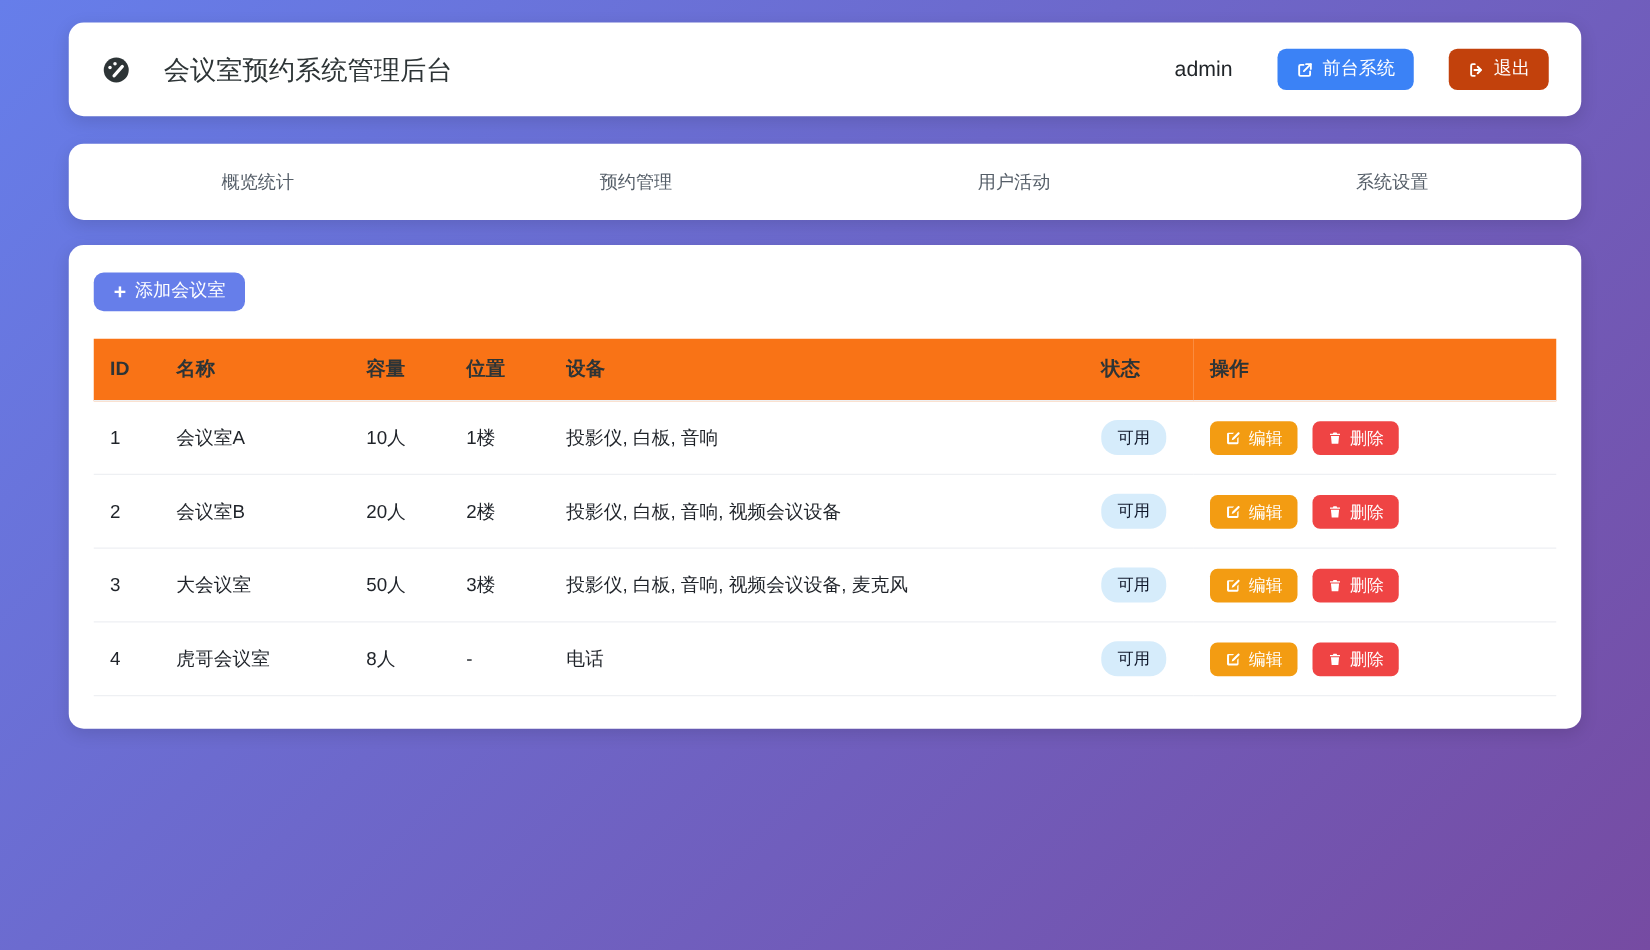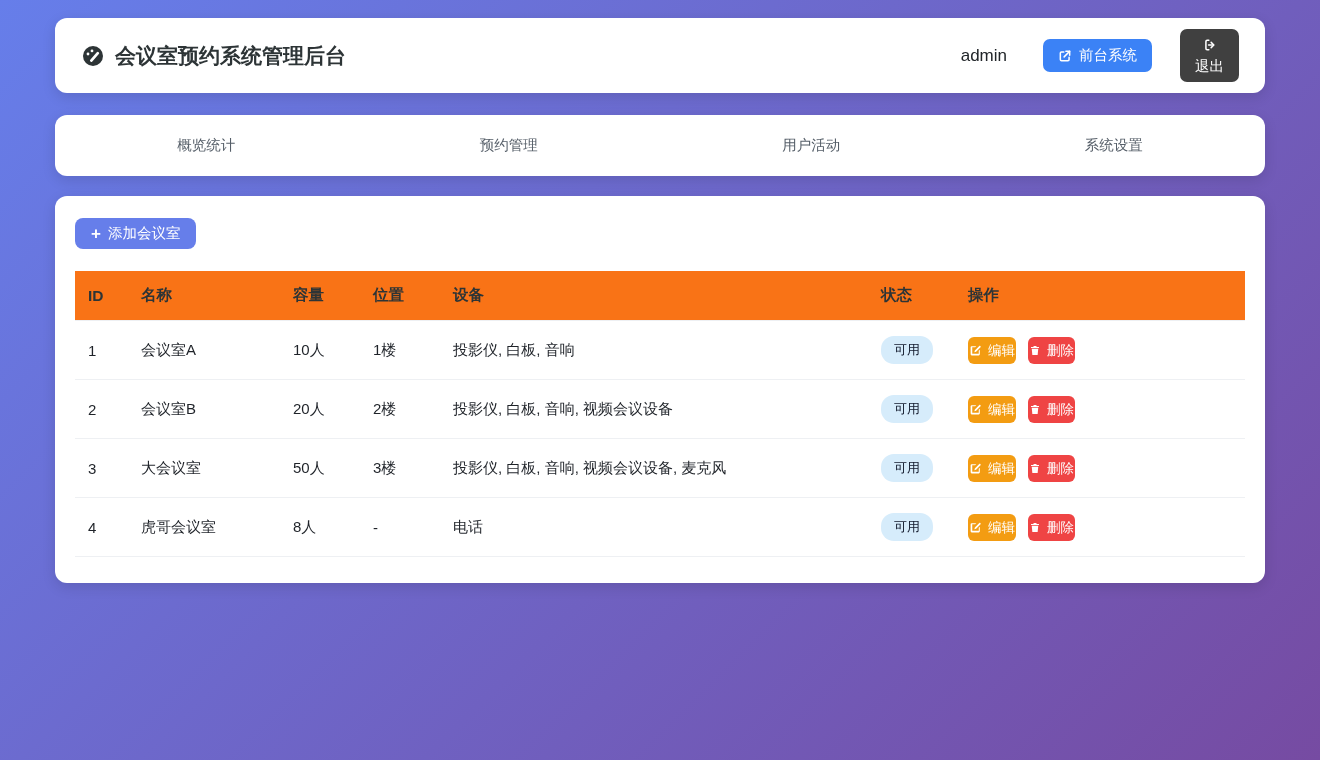--- a/index.html
+++ b/index.html
@@ -21,23 +21,23 @@
     height: 75px;
     display: flex;
     align-items: center;
     justify-content: space-between;
     padding: 0 26px;
     margin-bottom: 22px;
   }
   .header-title {
     display: flex;
     align-items: center;
-    gap: 10px;
+    gap: 26px;
     font-size: 21px;
-    font-weight: bold;
+    font-weight: normal;
     color: #2d3436;
   }
   .gauge-icon svg { display: block; }
   .header-right { display: flex; align-items: center; gap: 28px; }
   .username { font-size: 17px; color: #212529; margin-right: 8px; }
 
   .btn {
     display: inline-flex;
     align-items: center;
     gap: 7px;
@@ -45,21 +45,21 @@
     cursor: pointer;
     color: #ffffff;
     font-family: inherit;
     font-size: 14.5px;
     padding: 9px 15px;
     border-radius: 7px;
     line-height: 1;
   }
   .btn .icon { display: inline-flex; }
   .btn-primary { background: #3b82f6; }
-  .btn-danger  { background: #404040; flex-direction: column; }
+  .btn-danger  { background: #c2410c; }
 
   
   .tabs {
     height: 61px;
     display: flex;
     align-items: stretch;
     padding: 5px 0;
     margin-bottom: 20px;
   }
   .tab {
@@ -115,21 +115,21 @@
   .actions { display: flex; gap: 12px; }
   .btn-sm {
     display: inline-flex;
     align-items: center;
     gap: 6px;
     border: none;
     cursor: pointer;
     color: #ffffff;
     font-family: inherit;
     font-size: 13.5px;
-    padding: 7px 1px;
+    padding: 7px 12px;
     border-radius: 6px;
     line-height: 1;
   }
   .btn-edit   { background: #f39c12; }
   .btn-delete { background: #ef4444; }
   .btn-sm .icon { display: inline-flex; }
 </style>
 </head>
 <body>
 

